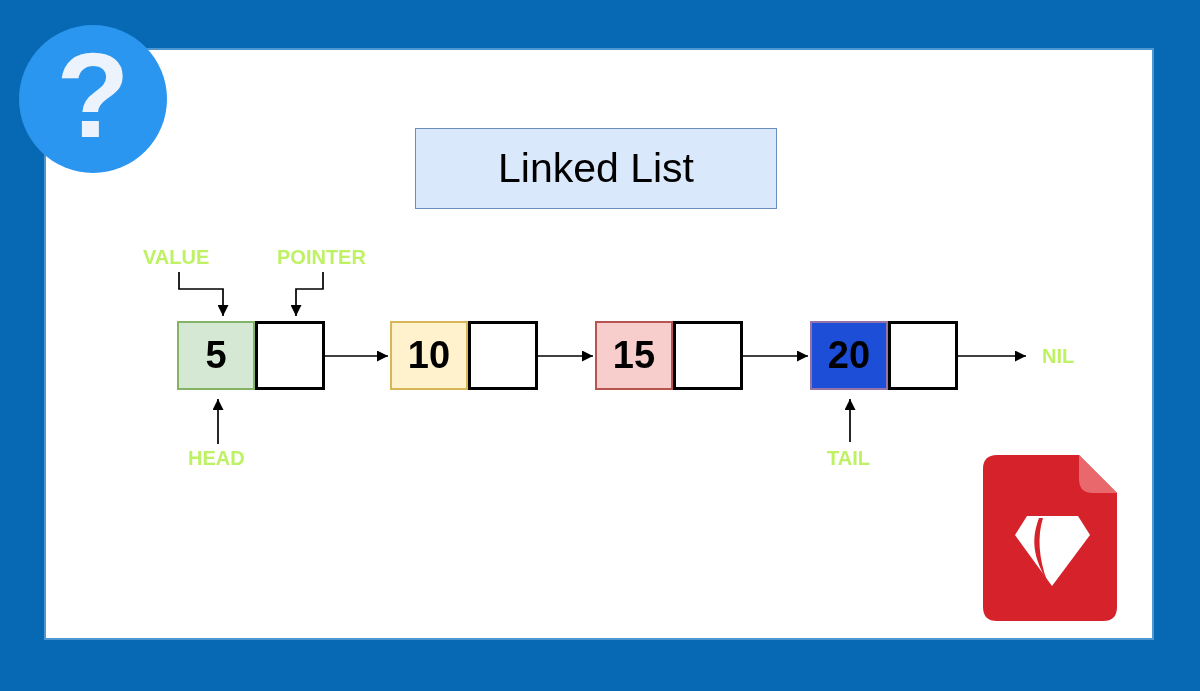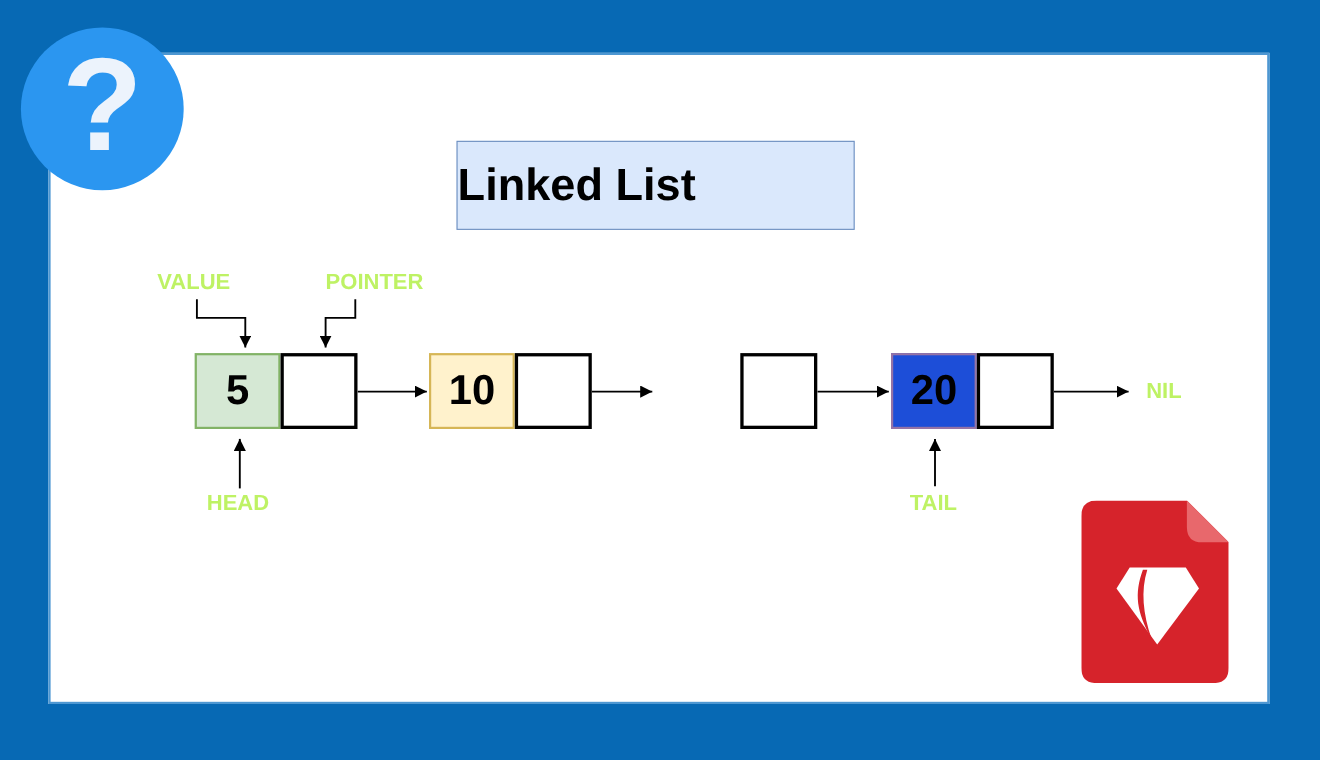--- a/index.html
+++ b/index.html
@@ -30,22 +30,22 @@
   }
   .help-badge .glyph {
     font-size: 120px;
     font-weight: bold;
     line-height: 1;
     transform: translateY(-4px);
   }
   .banner {
     position: absolute;
     box-sizing: border-box;
-    display: flex; align-items: center; justify-content: flex-start;
-    font-weight: bold;
+    display: flex; align-items: center; justify-content: center;
+    font-weight: normal;
     font-size: 41px;
     color: #000;
     border: 1px solid;
     z-index: 2;
   }
   .banner.title    { left: 415px; top: 128px; width: 362px; height: 81px; }
   .banner.subtitle { left: 408px; top: 502px; width: 365px; height: 81px; }
   .node-box {
     position: absolute;
     top: 321px; height: 69px;
@@ -63,21 +63,21 @@
     border: 3px solid #000;
     background: #ffffff;
   }
   .diagram-label {
     position: absolute;
     font-size: 20px; font-weight: bold; color: #bef264;
     white-space: nowrap;
     z-index: 2;
   }
   .lbl-value   { left: 143px;  top: 246px; }
-  .lbl-pointer { left: 277px;  top: 246px; margin-left: 19px; }
+  .lbl-pointer { left: 277px;  top: 246px; }
   .lbl-head    { left: 188px;  top: 447px; }
   .lbl-tail    { left: 827px;  top: 447px; }
   .lbl-nil     { left: 1042px; top: 345px; }
   .connectors {
     position: absolute; left: 0; top: 0;
     width: 1200px; height: 691px;
     z-index: 1;
     pointer-events: none;
   }
   .file-icon {
@@ -106,20 +106,23 @@
   <div class="node-box value-box" style="left: 177px; background: rgb(213, 232, 212); border-color: rgb(130, 179, 102);">
     <span>5</span>
   </div>
   <div class="node-box pointer-box" style="left:255px"></div>
 
   <div class="node-box value-box" style="left: 390px; background: rgb(255, 242, 204); border-color: rgb(214, 182, 86); justify-content: center;">
     <span>10</span>
   </div>
   <div class="node-box pointer-box" style="left:468px"></div>
 
+  <div class="node-box value-box" style="left: 595px; background: rgb(248, 206, 204); border-color: rgb(184, 84, 80);">
+    <span>15</span>
+  </div>
   <div class="node-box pointer-box" style="left:673px"></div>
 
   <div class="node-box value-box" style="left: 810px; background: #1d4ed8; border-color: rgb(150, 115, 166);">
     <span>20</span>
   </div>
   <div class="node-box pointer-box" style="left:888px"></div>
 
   <div class="diagram-label lbl-value">VALUE</div>
   <div class="diagram-label lbl-pointer">POINTER</div>
   <div class="diagram-label lbl-head">HEAD</div>

